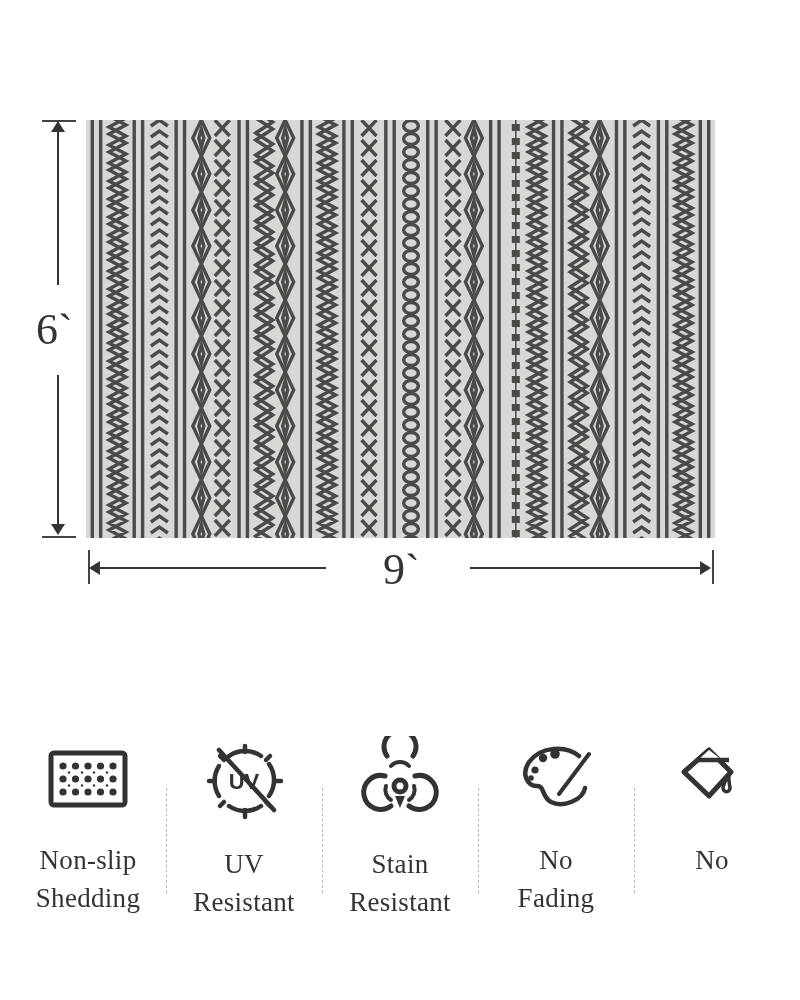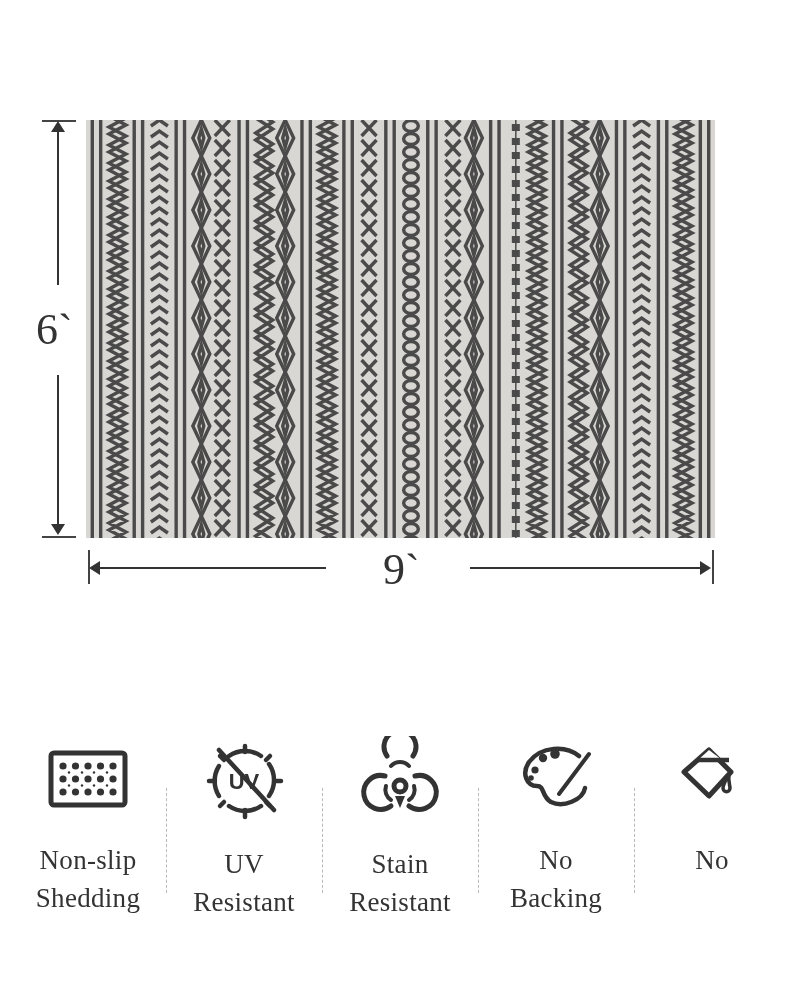--- a/index.html
+++ b/index.html
@@ -558,21 +558,21 @@
     <svg class="icon" viewBox="0 0 90 90">
       <path d="M68 20 C55 9 30 10 18 26 C10 38 16 50 26 50 C34 50 30 60 40 66 C52 72 72 64 74 52" fill="none" stroke="#333" stroke-width="4.5" stroke-linecap="round"></path>
       <circle cx="32" cy="22" r="4.2" fill="#333"></circle>
       <circle cx="44" cy="18" r="4.8" fill="#333"></circle>
       <circle cx="24" cy="34" r="3.6" fill="#333"></circle>
       <circle cx="20" cy="42" r="2.8" fill="#333"></circle>
       <line x1="78" y1="18" x2="48" y2="58" stroke="#333" stroke-width="4" stroke-linecap="round"></line>
     </svg>
     <div class="label">
       <div>No</div>
-      <div>Backing</div>
+      <div>Fading</div>
     </div>
   </div>
 
   <div class="divider" style="left:624px; top:68px; height:105px;"></div>
 
   <div class="feature" style="left:624px;">
     <svg class="icon" viewBox="0 0 90 90">
       <path d="M42 14 L64 36 L42 60 L17 36 Z" fill="none" stroke="#333" stroke-width="5" stroke-linejoin="round"></path>
       <path d="M31 24 L55 24 L42 14 Z" fill="#ffffff"></path>
       <line x1="30" y1="24" x2="62" y2="24" stroke="#333" stroke-width="4.5"></line>

